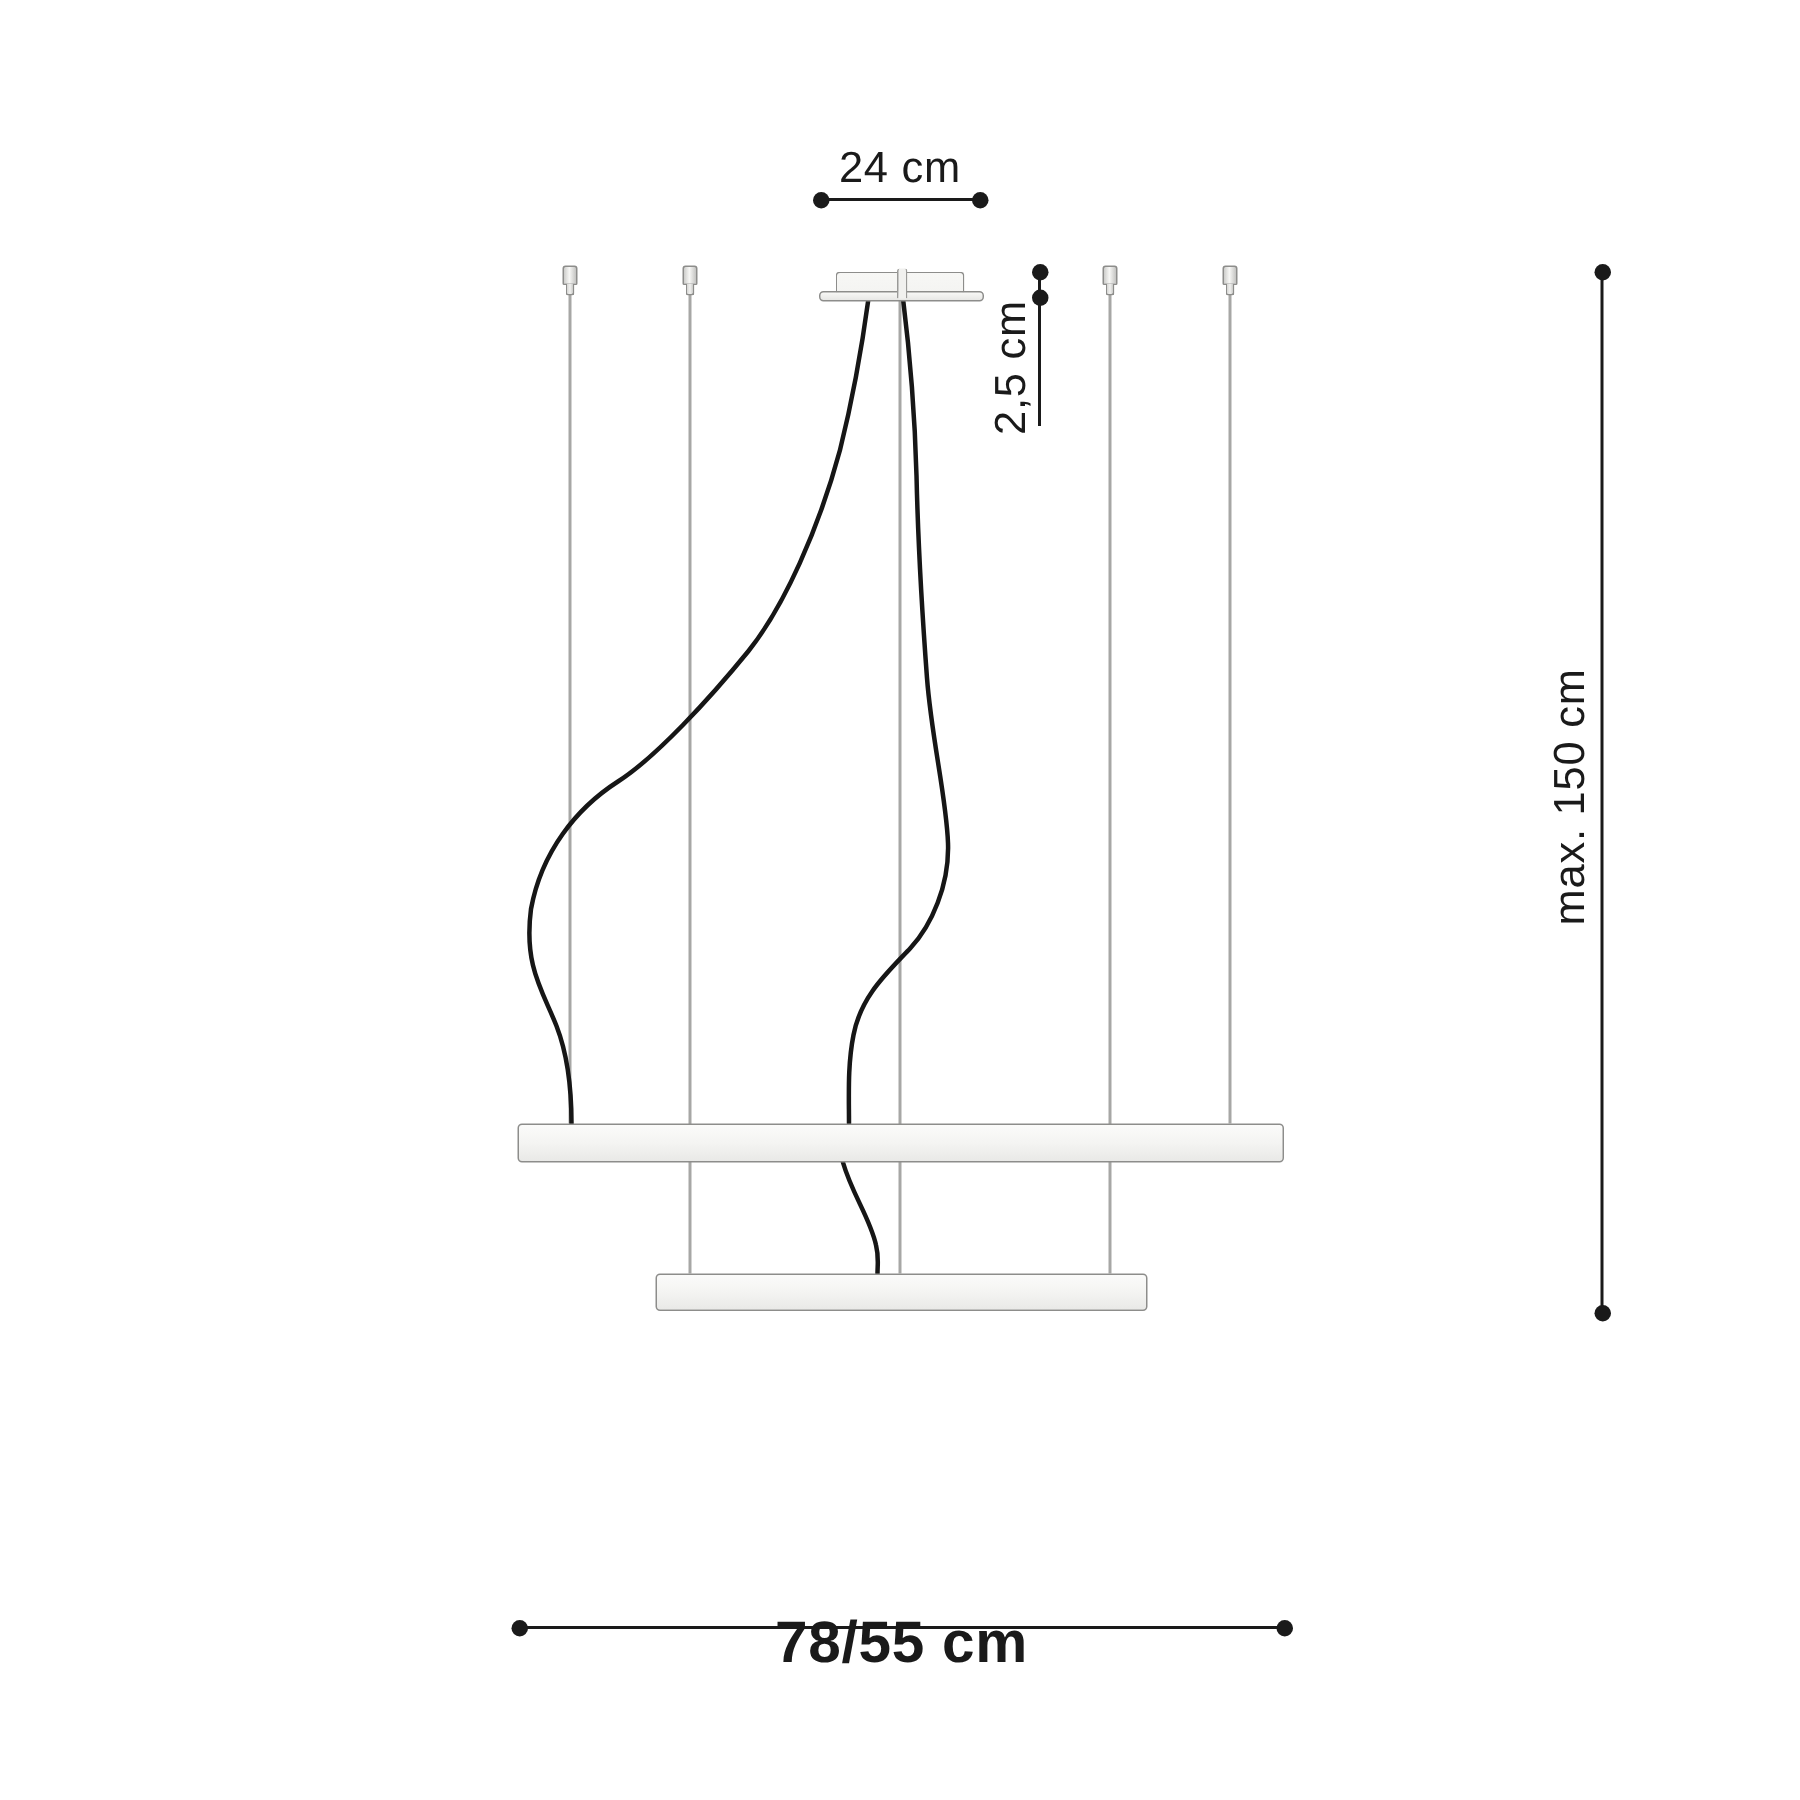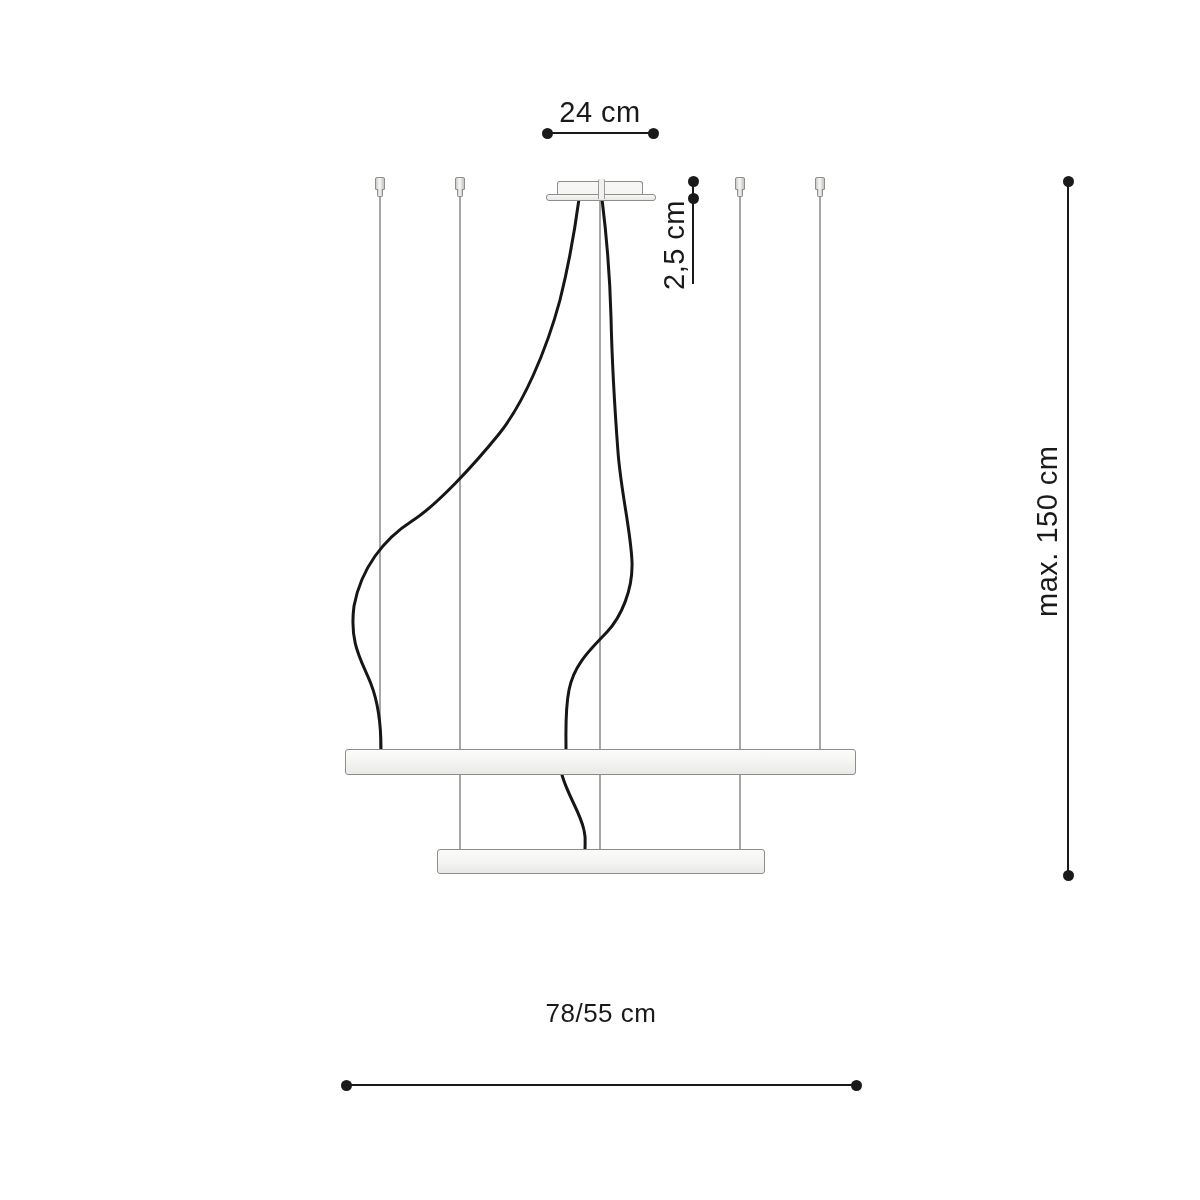--- a/index.html
+++ b/index.html
@@ -135,19 +135,19 @@
   </div>
 
   <div>
     <div class="vline" style="left:1067px;top:181px;height:694px;"></div>
     <div class="dot" style="left:1063px;top:176px;"></div>
     <div class="dot" style="left:1063px;top:870px;"></div>
     <div class="dimlabel vtext" style="left:1028px;top:442px;width:38px;height:178px;line-height:38px;">max. 150 cm</div>
   </div>
 
   <div>
-    <div class="dimlabel h-center" style="left:501px;top:998px;width:200px;font-size:26px;">78/55 cm</div>
+    <div class="dimlabel h-center" style="left:501px;top:1074px;width:200px;font-size:39px;font-weight:bold;">78/55 cm</div>
     <div class="hline" style="left:346px;top:1084px;width:510px;"></div>
     <div class="dot" style="left:341px;top:1080px;"></div>
     <div class="dot" style="left:851px;top:1080px;"></div>
   </div>
 
 </div>
 
 </body></html>

